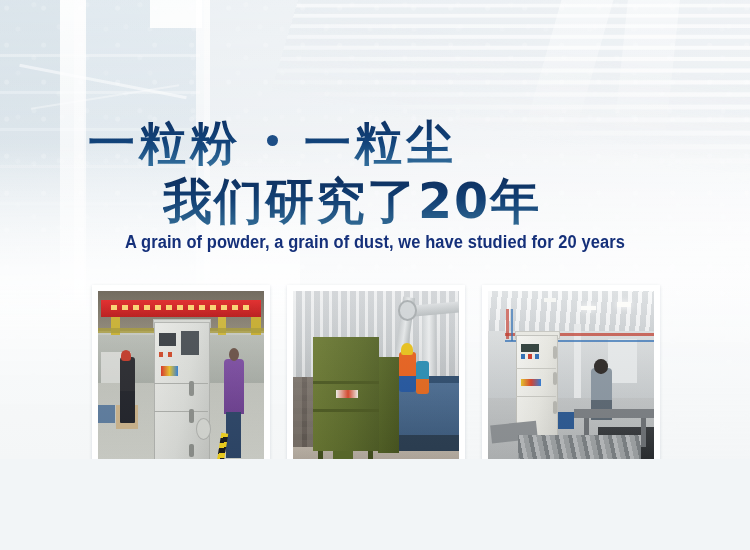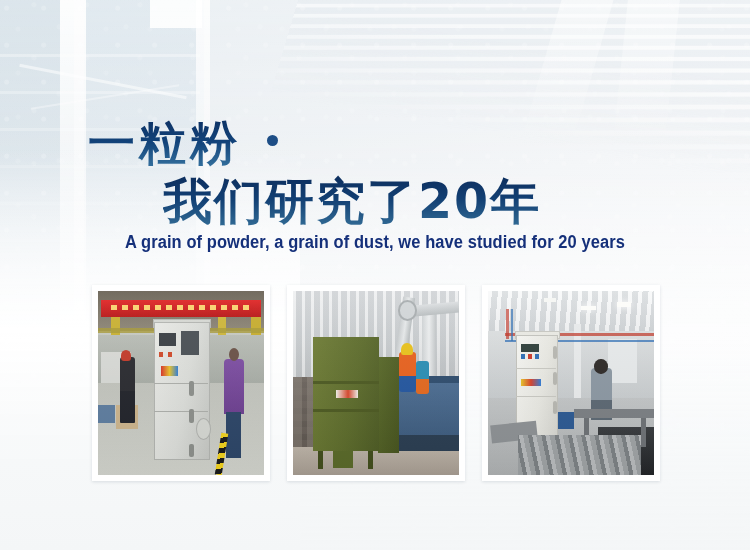--- a/index.html
+++ b/index.html
@@ -2,21 +2,21 @@
 <html><head>
 <meta charset="utf-8">
 <style>
   html,body{margin:0;padding:0;}
   body{
     width:750px;height:550px;overflow:hidden;
     font-family:"Liberation Sans","DejaVu Sans",sans-serif;
     background:#f2f5f7;
   }
   .banner{
-    position:relative;width:750px;height:550px;overflow:hidden;
+    position:relative;width:750px;height:459px;overflow:hidden;
     background:linear-gradient(160deg,#dfe8ee 0%,#e9eef2 18%,#f4f6f8 45%,#fafbfc 70%,#f7f8f9 100%);
   }
 
   
   .bg{position:absolute;inset:0;overflow:hidden;}
 
   
   .ceiling{
     position:absolute;top:-6px;left:300px;width:470px;height:175px;
     opacity:.55;
@@ -295,20 +295,21 @@
     <div class="ceilB"></div>
     <div class="washL"></div>
     <div class="grainy"></div>
     <div class="vign"></div>
   </div>
 
   <div class="headline">
     <div class="line1">
       <span>一粒粉</span>
       <span class="dotsep"></span>
+      <span>一粒尘</span>
     </div>
     <div class="line2">我们研究了20年</div>
     <div class="subtitle">A grain of powder, a grain of dust, we have studied for 20 years</div>
   </div>
 
   <div class="photos">
 
     <div class="frame">
       <div class="pic p1">
         <div class="roof"></div>

